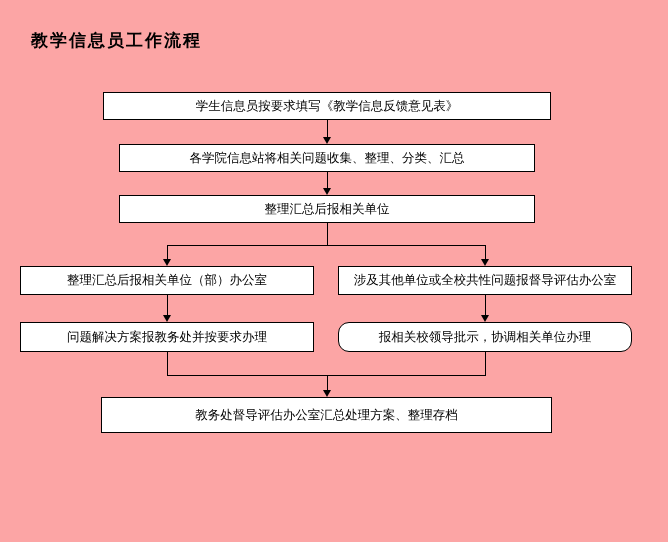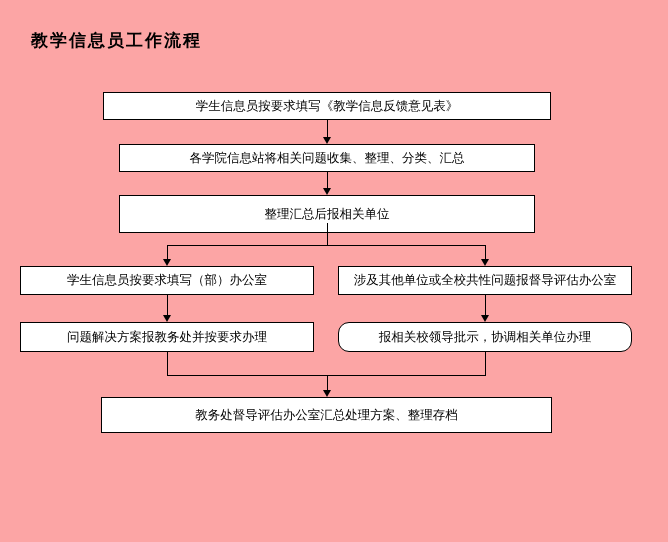--- a/index.html
+++ b/index.html
@@ -73,33 +73,33 @@
   <div class="vline" style="left:327px; top:120px; height:17px;"></div>
   <div class="arrow-down" style="left:323px; top:137px;"></div>
 
   <div class="flow-box" style="left:119px; top:144px; width:416px; height:28px;">
     <span>各学院信息站将相关问题收集、整理、分类、汇总</span>
   </div>
 
   <div class="vline" style="left:327px; top:172px; height:16px;"></div>
   <div class="arrow-down" style="left:323px; top:188px;"></div>
 
-  <div class="flow-box" style="left:119px; top:195px; width:416px; height:38px;">
+  <div class="flow-box" style="left:119px; top:195px; width:416px; height:28px;">
     <span>整理汇总后报相关单位</span>
   </div>
 
   <div class="vline" style="left:327px; top:223px; height:22px;"></div>
   <div class="hline" style="left:167px; top:245px; width:319px;"></div>
   <div class="vline" style="left:167px; top:245px; height:14px;"></div>
   <div class="arrow-down" style="left:163px; top:259px;"></div>
   <div class="vline" style="left:485px; top:245px; height:14px;"></div>
   <div class="arrow-down" style="left:481px; top:259px;"></div>
 
   <div class="flow-box" style="left:20px; top:266px; width:294px; height:29px;">
-    <span>学生信息员按要求填写（部）办公室</span>
+    <span>整理汇总后报相关单位（部）办公室</span>
   </div>
   <div class="flow-box" style="left:338px; top:266px; width:294px; height:29px;">
     <span>涉及其他单位或全校共性问题报督导评估办公室</span>
   </div>
 
   <div class="vline" style="left:167px; top:295px; height:20px;"></div>
   <div class="arrow-down" style="left:163px; top:315px;"></div>
   <div class="vline" style="left:485px; top:295px; height:20px;"></div>
   <div class="arrow-down" style="left:481px; top:315px;"></div>
 

